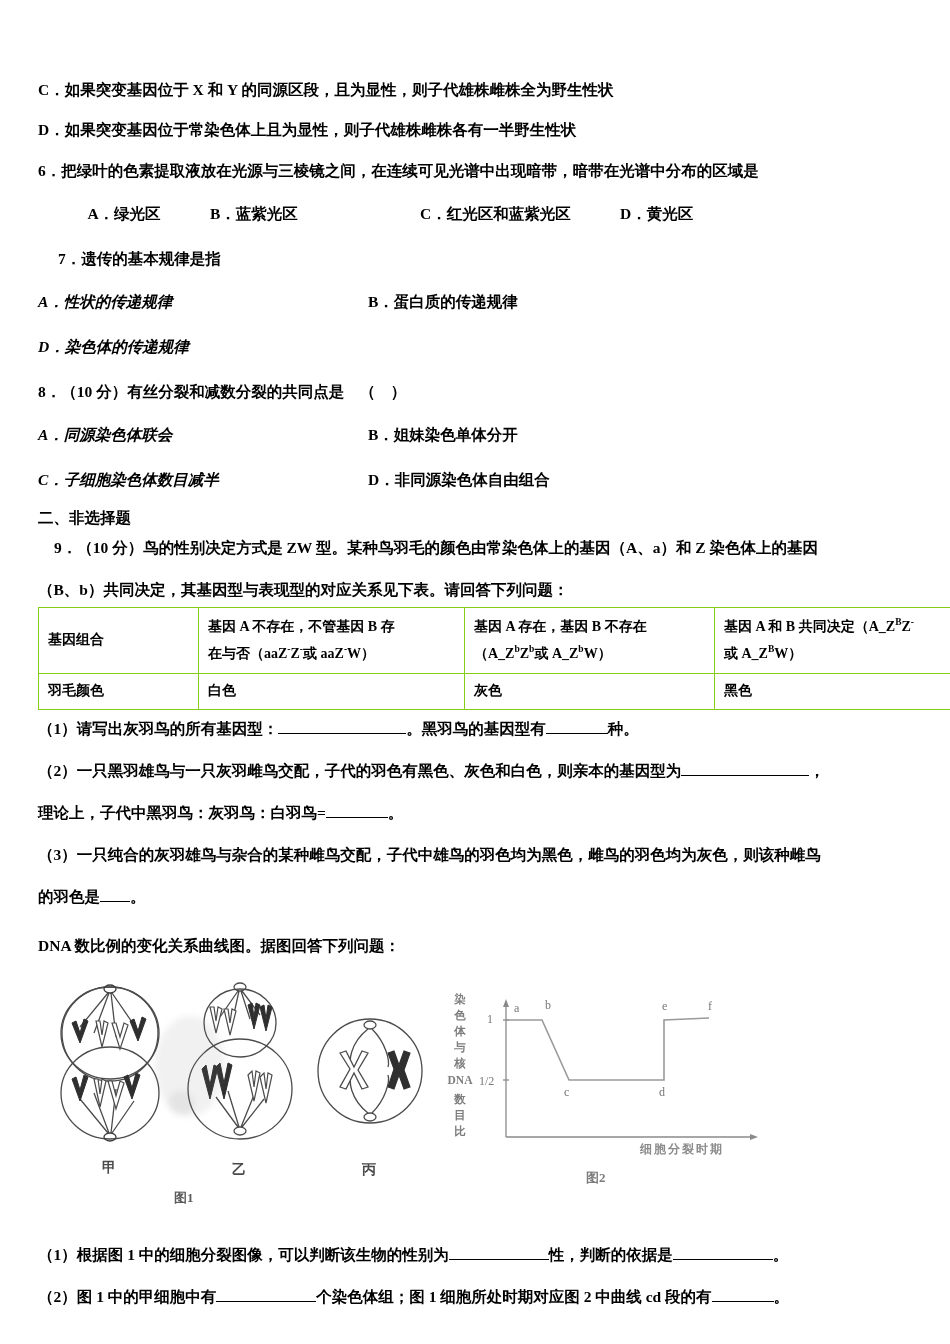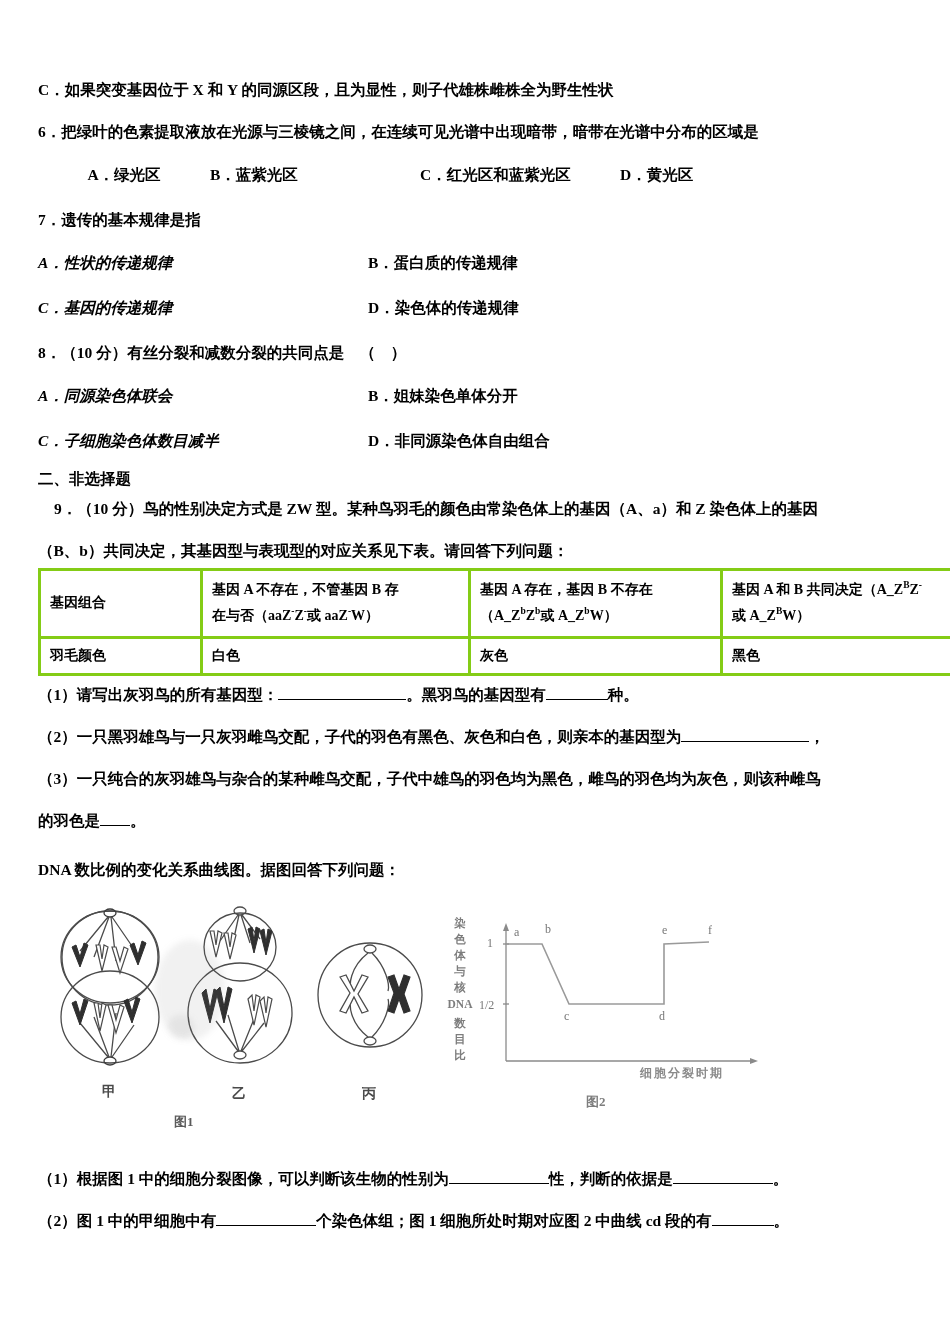--- a/index.html
+++ b/index.html
@@ -64,21 +64,21 @@
   .opt4 > div:nth-child(3) { width: 200px; font-family: Liberation Serif, serif; }
 
   
   table.genotable {
     border-collapse: collapse;
     width: 882px;
     table-layout: fixed;
     margin-top: 6px;
   }
   table.genotable td {
-    border: 3px solid #84cc16;
+    border: 1px solid #84cc16;
     padding: 6px 8px 6px 9px;
     font-size: 14px;
     font-weight: bold;
     vertical-align: middle;
     line-height: 1.9;
   }
   table.genotable td.c0 { width: 142px; }
   table.genotable td.c1 { width: 248px; }
   table.genotable td.c2 { width: 232px; }
   table.genotable td.c3 { width: 250px; }
@@ -154,36 +154,36 @@
     filter: blur(3px);
   }
 </style>
 </head>
 <body>
 
 <div class="page">
 <div class="content">
 
   <div class="line" style="margin-bottom:24px;">C．如果突变基因位于 X 和 Y 的同源区段，且为显性，则子代雄株雌株全为野生性状</div>
+  <div class="line" style="margin-bottom:24px;">D．如果突变基因位于常染色体上且为显性，则子代雄株雌株各有一半野生性状</div>
 
   <div class="qline" style="font-weight:bold;margin-bottom:22px;">6．把绿叶的色素提取液放在光源与三棱镜之间，在连续可见光谱中出现暗带，暗带在光谱中分布的区域是</div>
   <div class="opt4" style="margin-bottom:24px;">
     <div>A．绿光区</div>
     <div>B．蓝紫光区</div>
     <div>C．红光区和蓝紫光区</div>
     <div>D．黄光区</div>
   </div>
 
-  <div class="qline" style="margin-bottom:22px;">7．遗传的基本规律是指</div>
+  <div class="qline" style="margin-bottom:22px;margin-left:20px;">7．遗传的基本规律是指</div>
   <div class="opt2" style="margin-bottom:24px;">
     <div>A．性状的传递规律</div>
     <div>B．蛋白质的传递规律</div>
   </div>
   <div class="opt2" style="margin-bottom:24px;">
-    <div>C．基因的传递规律</div>
     <div>D．染色体的传递规律</div>
   </div>
 
   <div class="qline" style="margin-bottom:22px;">8．（10 分）有丝分裂和减数分裂的共同点是　（　）</div>
   <div class="opt2" style="margin-bottom:24px;">
     <div>A．同源染色体联会</div>
     <div>B．姐妹染色单体分开</div>
   </div>
   <div class="opt2" style="margin-bottom:17px;">
     <div>C．子细胞染色体数目减半</div>
@@ -221,20 +221,23 @@
   </tbody>
       </table>
 
   <div class="qline" style="margin-top:9px;margin-bottom:21px;">
     <span>（1）请写出灰羽鸟的所有基因型：</span><span class="blank-xl"></span><span>。黑羽鸟的基因型有</span><span class="blank-m"></span><span>种。</span>
   </div>
 
   <div class="qline" style="margin-bottom:21px;">
     <span>（2）一只黑羽雄鸟与一只灰羽雌鸟交配，子代的羽色有黑色、灰色和白色，则亲本的基因型为</span><span class="blank-xl"></span><span>，</span>
   </div>
+  <div class="qline" style="margin-bottom:21px;">
+    <span>理论上，子代中黑羽鸟：灰羽鸟：白羽鸟=</span><span class="blank-m"></span><span>。</span>
+  </div>
 
   <div class="qline" style="margin-bottom:21px;">（3）一只纯合的灰羽雄鸟与杂合的某种雌鸟交配，子代中雄鸟的羽色均为黑色，雌鸟的羽色均为灰色，则该种雌鸟</div>
   <div class="qline" style="margin-bottom:28px;">
     <span>的羽色是</span><span class="blank-xs"></span><span>。</span>
   </div>
 
   <div class="qline" style="margin-bottom:12px;">DNA 数比例的变化关系曲线图。据图回答下列问题：</div>
 
   <div class="figure-area">
 

